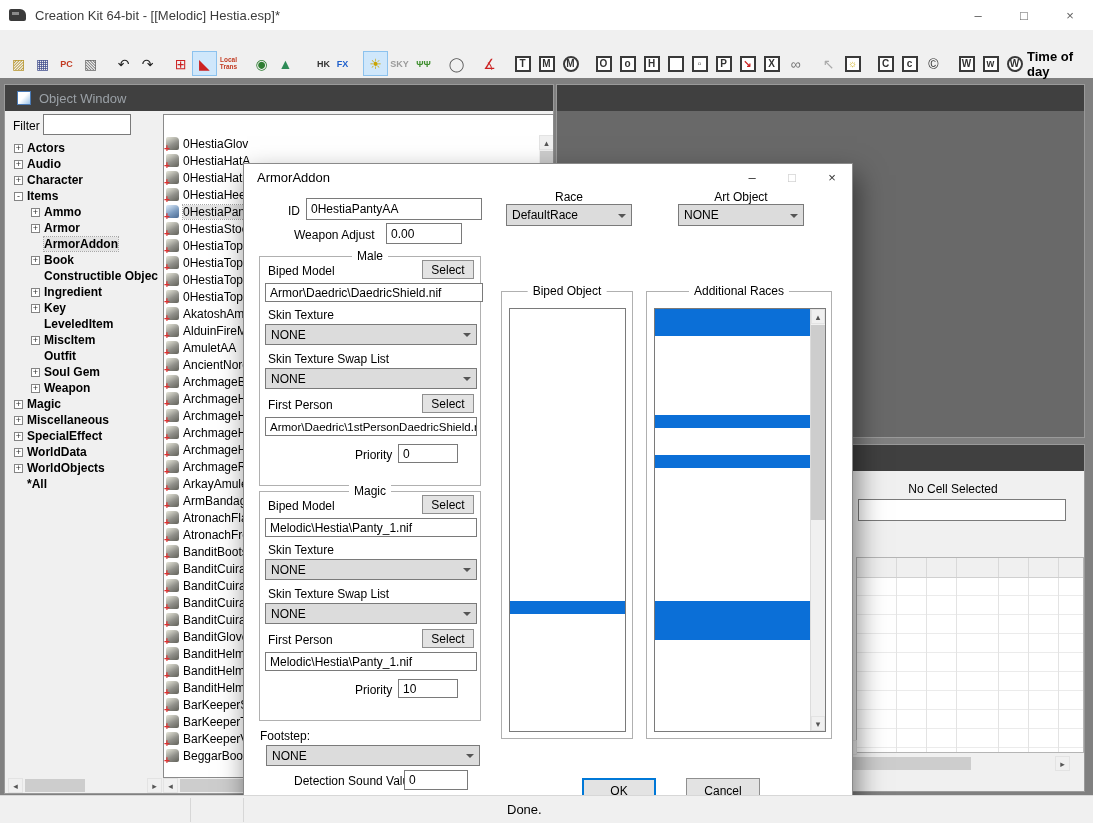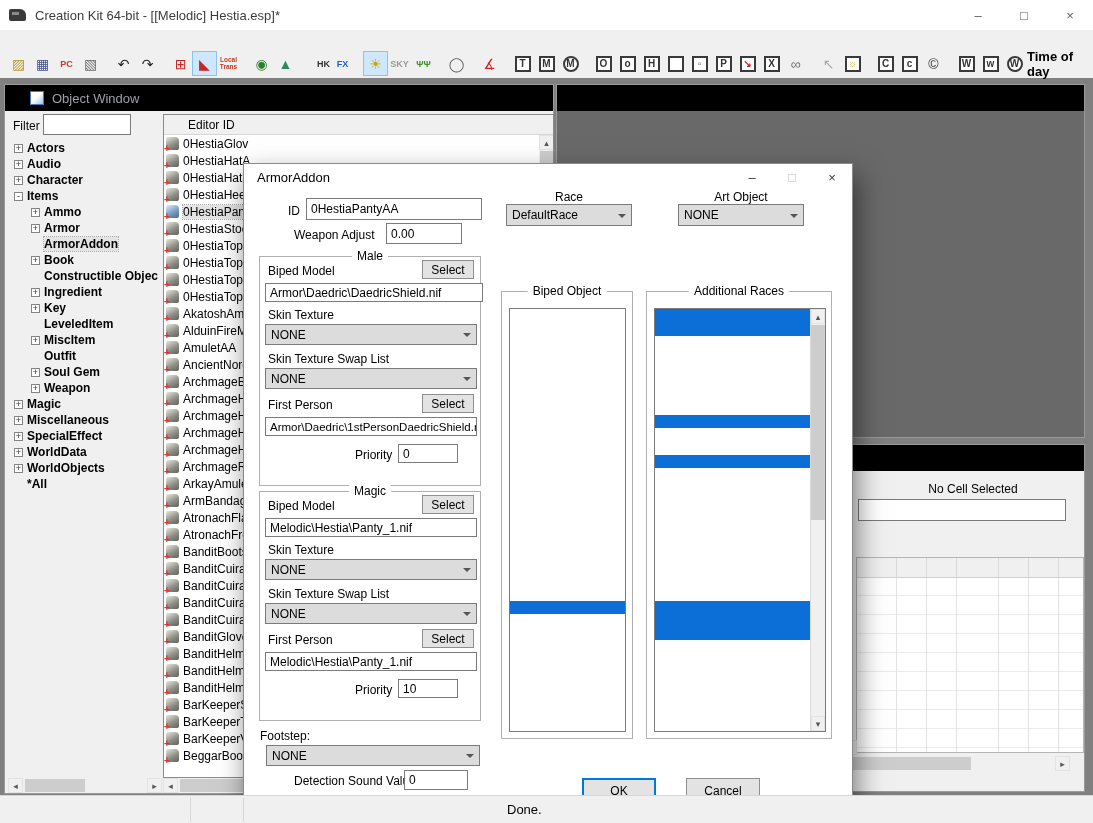--- a/index.html
+++ b/index.html
@@ -23,21 +23,21 @@
   .tool .glyph { display:flex; align-items:center; justify-content:center; }
   .tool.boxed .glyph { border:2px solid #3a3a3a; background:#fff; width:16px; height:16px; font-size:10px; font-weight:bold; }
   .tool.round .glyph { border:2px solid #3a3a3a; background:#fff; width:16px; height:16px; font-size:10px; font-weight:bold; border-radius:50%; }
   .tool.txt .glyph { font-size:9px; font-weight:bold; }
   .tool.txt2 .glyph { font-size:6.5px; line-height:6.5px; font-weight:bold; width:26px; text-align:center; white-space:normal; }
   .tod { margin-left:auto; margin-right:10px; font-size:13px; font-weight:600; }
 
   
   .mdi { position:absolute; left:0; top:78px; width:1093px; height:717px; background:#808080; }
   .window { position:absolute; background:#f0f0f0; border:1px solid #9a9a9a; }
-  .wtitle { height:26px; background:#000000; display:flex; align-items:center; padding-left:25px; overflow:hidden; }
+  .wtitle { height:26px; background:#404040; display:flex; align-items:center; padding-left:12px; overflow:hidden; }
 
   
   #objwin { left:4px; top:6px; width:550px; height:710px; z-index:2; }
   .ow-ico { width:14px; height:14px; border:1px solid #4a7ab5; background:linear-gradient(135deg,#ffffff 45%,#9cc3e8); flex:none; }
   .ow-title-text { margin-left:8px; color:#9aa0a6; font-size:13px; white-space:nowrap; }
   .filter-label { position:absolute; left:8px; top:34px; }
   .filter-input { position:absolute; left:38px; top:29px; width:88px; height:21px; background:#fff; border:1px solid #7a7a7a; }
   #tree { position:absolute; left:3px; top:55px; width:154px; height:637px; overflow:hidden; }
   .trow { height:16px; display:flex; align-items:center; font-weight:bold; font-size:12px; white-space:nowrap; }
   .expander { width:9px; height:9px; border:1px solid #848484; background:#fff; font-size:9px; line-height:7px; text-align:center; margin-right:4px; flex:none; font-weight:normal; color:#333; }
@@ -58,21 +58,21 @@
   .sb-btn { width:15px; height:15px; flex:none; display:flex; align-items:center; justify-content:center; font-size:9px; color:#555; background:#f0f0f0; border:1px solid #e3e3e3; }
   .sb-h { position:absolute; height:15px; background:#f0f0f0; display:flex; }
   .sb-track { flex:1; position:relative; }
   .sb-thumb { position:absolute; background:#cdcdcd; }
   .grip { position:absolute; width:14px; height:15px; background:#f0f0f0; color:#b5b5b5; font-size:9px; text-align:right; line-height:15px; }
 
   
   #renderwin { left:556px; top:6px; width:529px; height:354px; z-index:1; }
   .render-body { position:absolute; left:0; top:26px; width:527px; height:326px; background:#696969; }
   #cellview { left:560px; top:366px; width:525px; height:348px; z-index:1; }
-  .nocell { position:absolute; left:312px; top:37px; width:200px; text-align:center; }
+  .nocell { position:absolute; left:292px; top:37px; width:200px; text-align:center; }
   .cell-field { position:absolute; left:297px; top:54px; width:208px; height:22px; background:#fff; border:1px solid #7a7a7a; }
   .cv-table { position:absolute; left:295px; top:112px; width:228px; height:196px; border:1px solid #b5b5b5; background:repeating-linear-gradient(#ffffff 0 18px, #ebebeb 18px 19px); overflow:hidden; }
   .cv-head { display:flex; height:20px; background:#f0f0f0; border-bottom:1px solid #d0d0d0; }
   .cv-col { border-right:1px solid #d9d9d9; font-size:11.5px; padding:3px 0 0 3px; overflow:hidden; white-space:nowrap; flex:none; }
   .cv-grid { position:absolute; left:0; top:20px; right:0; bottom:0; display:flex; }
   .cv-gridcol { border-right:1px solid #e3e3e3; height:100%; flex:none; }
   .frag-head { position:absolute; left:8px; top:298px; width:272px; height:15px; display:flex; background:#f0f0f0; border:1px solid #cfcfcf; overflow:hidden; }
   .frag-col { border-right:1px solid #d9d9d9; font-size:11px; color:#444; padding:1px 0 0 4px; white-space:nowrap; overflow:hidden; flex:none; }
   .frag-varrow { position:absolute; left:281px; top:295px; }
 
@@ -406,23 +406,20 @@
       </div>
     <div class="sb-h" style="left:3px; top:693px; width:154px;">
       <span class="sb-btn">◂</span>
       <span class="sb-track">
           <span class="sb-thumb" style="left:2px;top:1px;width:60px;height:13px;"></span>
         </span>
       <span class="sb-btn">▸</span>
     </div>
 
     <div id="editor-panel">
-      <div class="ehead">
-        <span>Editor ID</span>
-      </div>
       <div id="elist">
 
       <div class="erow">
             <span class="ai"></span>
             <span class="elabel">0HestiaGlov</span>
             <span class="eform"></span>
           </div>
           <div class="erow">
             <span class="ai"></span>
             <span class="elabel">0HestiaHatA</span>

